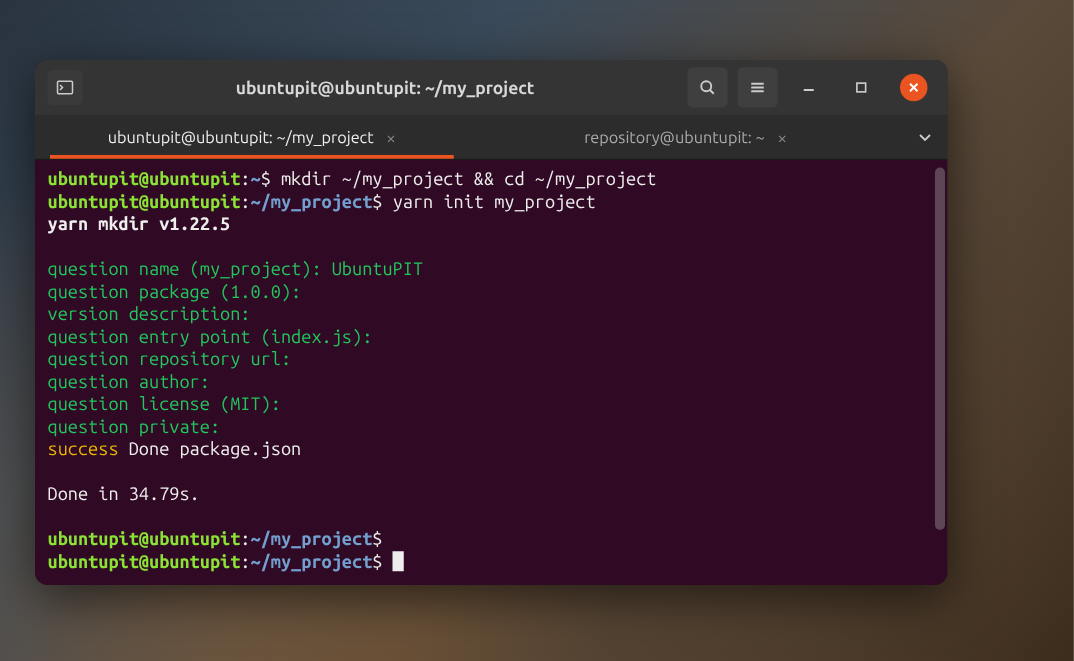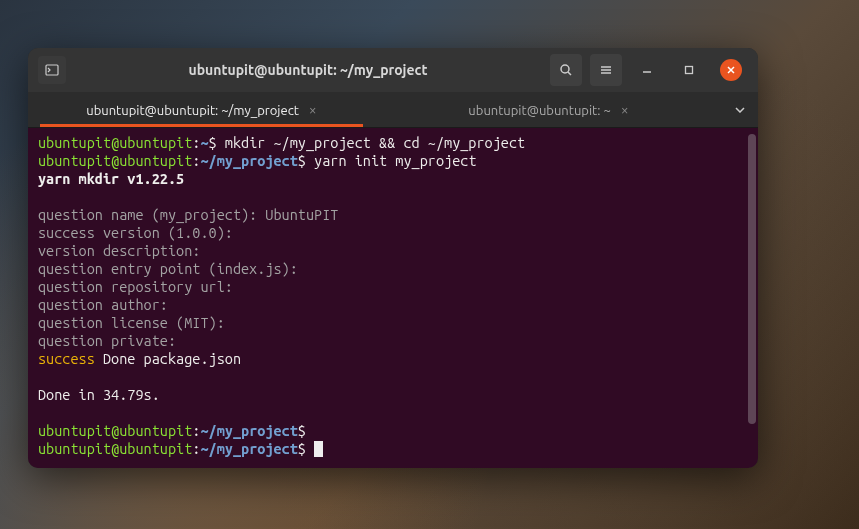--- a/index.html
+++ b/index.html
@@ -121,24 +121,24 @@
       flex: 1;
       background: #300a24;
       padding: 6px 10px;
       font-size: 14.5px;
       line-height: 18px;
       color: #d3d7cf;
       white-space: pre;
       overflow: hidden;
       position: relative;
     }
-    .user { color: #8ae234; font-weight: normal; margin-top: 36px; }
+    .user { color: #8ae234; font-weight: bold; margin-top: 36px; }
     .path { color: #729fcf; font-weight: bold; }
     .white { color: #eeeeec; }
-    .dim { color: #a3a3a3; }
+    .dim { color: #22c55e; }
     .success-kw { color: #eab308; }
     .cursor {
       display: inline-block;
       width: 9px;
       height: 16px;
       background: #eee;
       vertical-align: text-bottom;
     }
     .scrollbar {
       position: absolute;
@@ -196,36 +196,36 @@
       </svg>
     </div>
   </div>
 
   <div class="tabbar">
     <div class="tab active">
       <span>ubuntupit@ubuntupit: ~/my_project</span>
       <span class="tab-close">×</span>
     </div>
     <div class="tab">
-      <span>ubuntupit@ubuntupit: ~</span>
+      <span>repository@ubuntupit: ~</span>
       <span class="tab-close">×</span>
     </div>
     <div class="tab-dropdown">
       <svg width="10" height="6" viewBox="0 0 10 6">
         <path d="M1 1 L5 5 L9 1" fill="none" stroke="#ccc" stroke-width="1.5"></path>
       </svg>
     </div>
   </div>
 
   <div class="terminal"><span class="user">ubuntupit@ubuntupit</span><span class="white">:</span><span class="path">~</span><span class="white">$</span><span class="white"> mkdir ~/my_project &amp;&amp; cd ~/my_project</span>
 <span class="user">ubuntupit@ubuntupit</span><span class="white">:</span><span class="path">~/my_project</span><span class="white">$</span><span class="white"> yarn init my_project</span>
 <span class="white" style="font-weight:bold">yarn mkdir v1.22.5</span>
 
 <span class="dim">question name (my_project): UbuntuPIT</span>
-<span class="dim">success version (1.0.0):</span>
+<span class="dim">question package (1.0.0):</span>
 <span class="dim">version description:</span>
 <span class="dim">question entry point (index.js):</span>
 <span class="dim">question repository url:</span>
 <span class="dim">question author:</span>
 <span class="dim">question license (MIT):</span>
 <span class="dim">question private:</span>
 <span class="success-kw">success</span><span class="white"> Done package.json</span>
 
 <span class="white">Done in 34.79s.</span>
 

